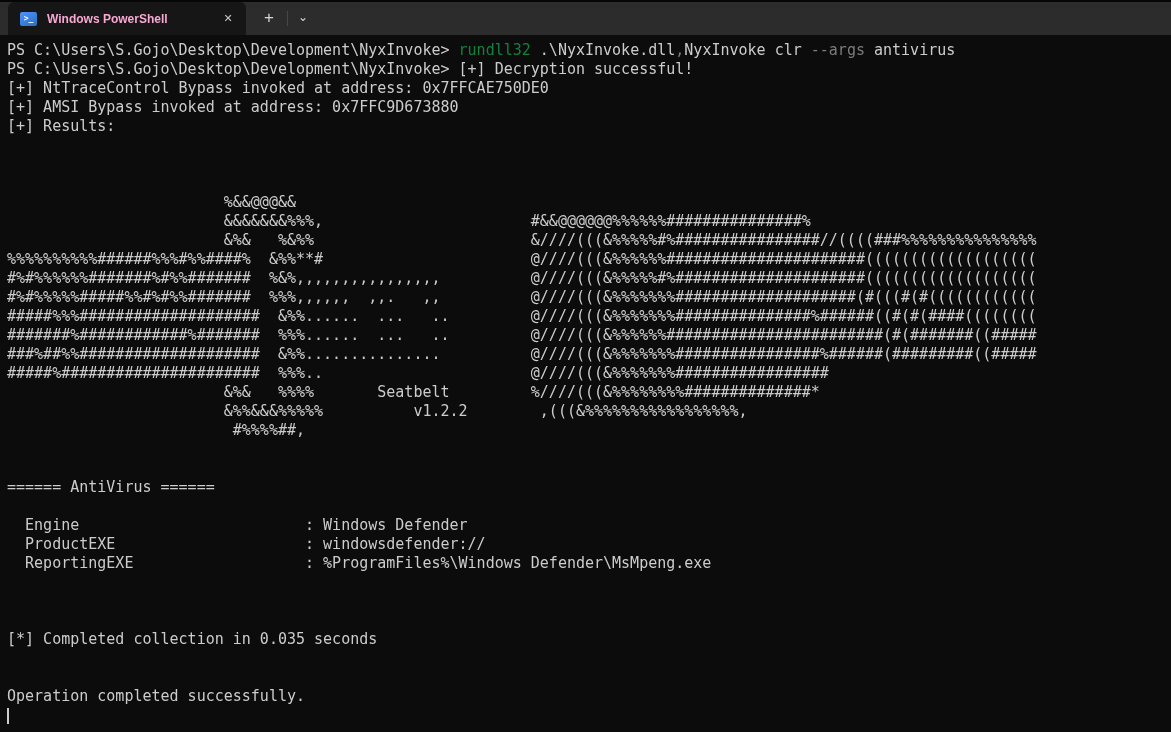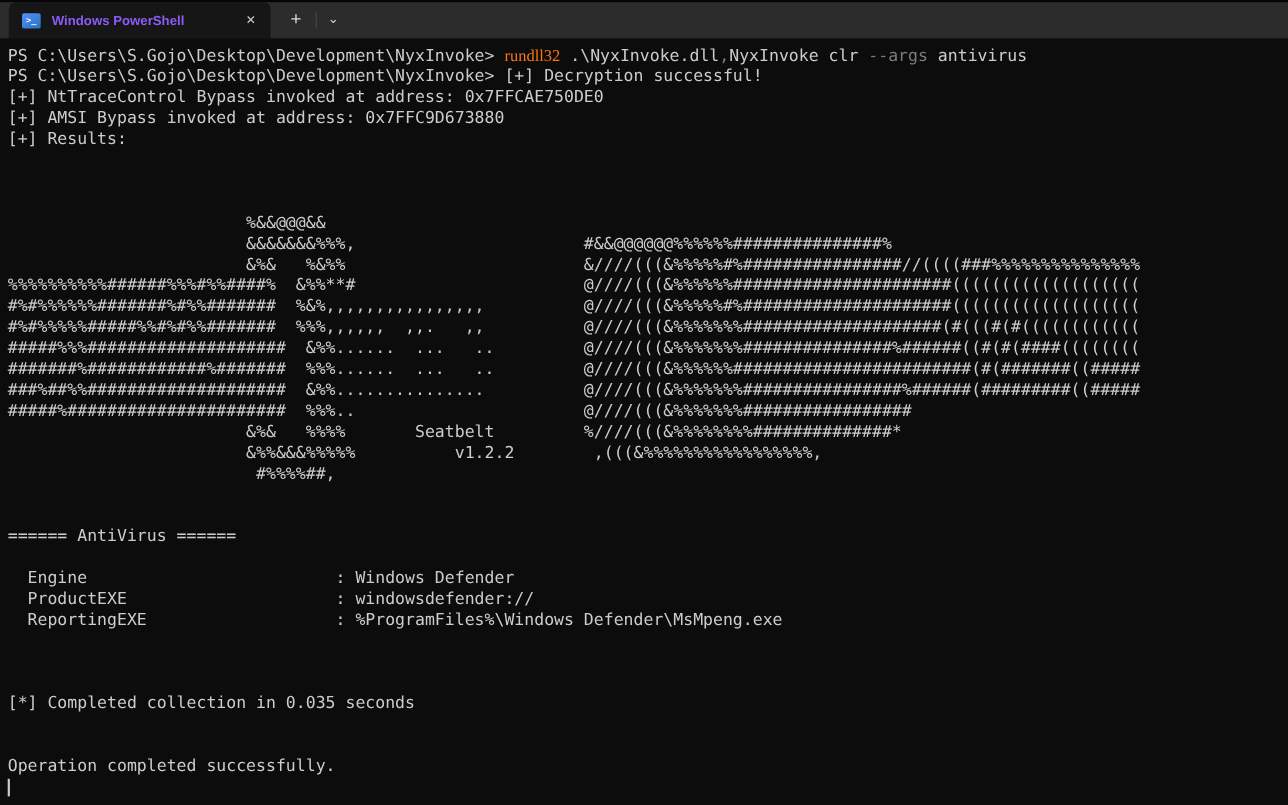--- a/index.html
+++ b/index.html
@@ -1,28 +1,28 @@
 <!DOCTYPE html>
 <html><head>
 <meta charset="utf-8">
 <style>
   html,body{margin:0;padding:0;width:1171px;height:732px;overflow:hidden;background:#0c0c0c;}
   .window-top{position:absolute;top:0;left:0;width:1171px;height:2px;background:#060606;}
   .titlebar{position:absolute;top:2px;left:0;width:1171px;height:33px;background:#2c2c2c;font-family:"Liberation Sans",sans-serif;}
   .tab{position:absolute;left:8px;top:0;width:238px;height:33px;background:#161616;border-radius:6px 6px 0 0;display:flex;align-items:center;cursor:default;}
   .ps-icon{width:17px;height:14px;margin:0 10px 0 12px;background:linear-gradient(150deg,#5391fe,#2671be);border-radius:2px;color:#fff;font-size:8px;font-weight:bold;display:flex;align-items:center;justify-content:center;font-family:"DejaVu Sans Mono",monospace;flex:0 0 auto;}
-  .tab-title{color:#8b5cf6;font-size:12px;font-weight:600;flex:1;white-space:nowrap;overflow:hidden;}
+  .tab-title{color:#f9a8d4;font-size:12px;font-weight:600;flex:1;white-space:nowrap;overflow:hidden;}
   .tab-close{color:#c9c9c9;font-size:11px;width:20px;text-align:center;margin-right:8px;flex:0 0 auto;}
   .newtab{position:absolute;left:256px;top:0;width:26px;height:33px;color:#d6d6d6;font-size:17px;line-height:31px;text-align:center;}
   .tb-divider{position:absolute;left:287px;top:9px;width:1px;height:15px;background:#474747;}
   .dropdown{position:absolute;left:292px;top:0;width:22px;height:33px;color:#d6d6d6;font-size:12px;line-height:30px;text-align:center;}
   .terminal{position:absolute;top:35px;left:0;width:1171px;height:697px;background:#0c0c0c;padding:6px 0 0 7px;box-sizing:border-box;font-family:"DejaVu Sans Mono",monospace;font-size:15px;line-height:19px;white-space:pre;color:#cccccc;}
   .tline{height:19px;}
   .fg{color:#cccccc;margin-top:47px;}
-  .yellow{color:#f97316;font-family:Liberation Serif, serif;}
+  .yellow{color:#15803d;}
   .dim{color:#7c7c7c;}
   .cursor{display:inline-block;width:1.5px;height:16px;background:#cccccc;vertical-align:middle;}
 </style>
 </head>
 <body>
 
 <div class="window-top"></div>
 
 <div class="titlebar">
   <div class="tab">

